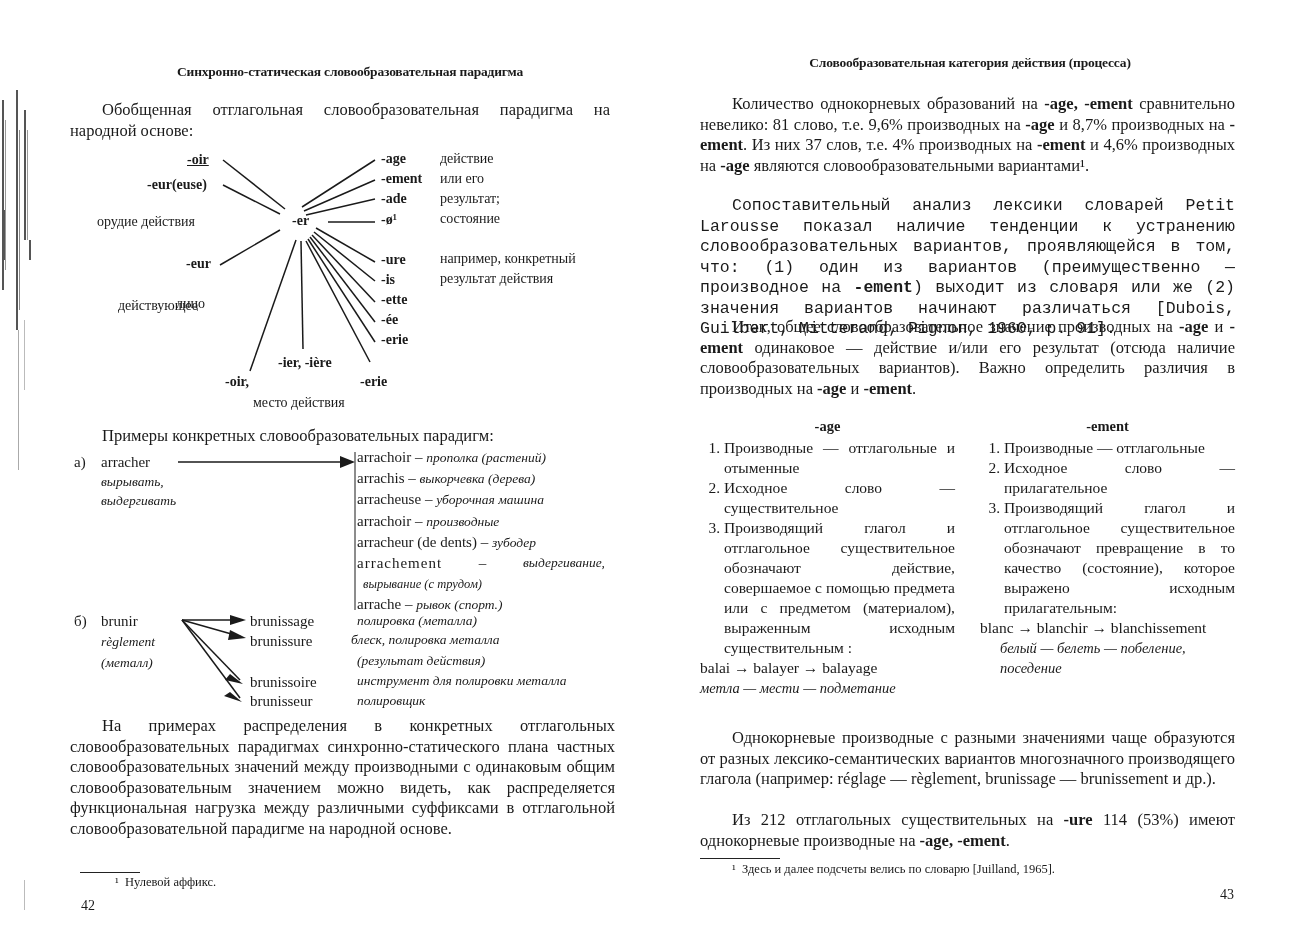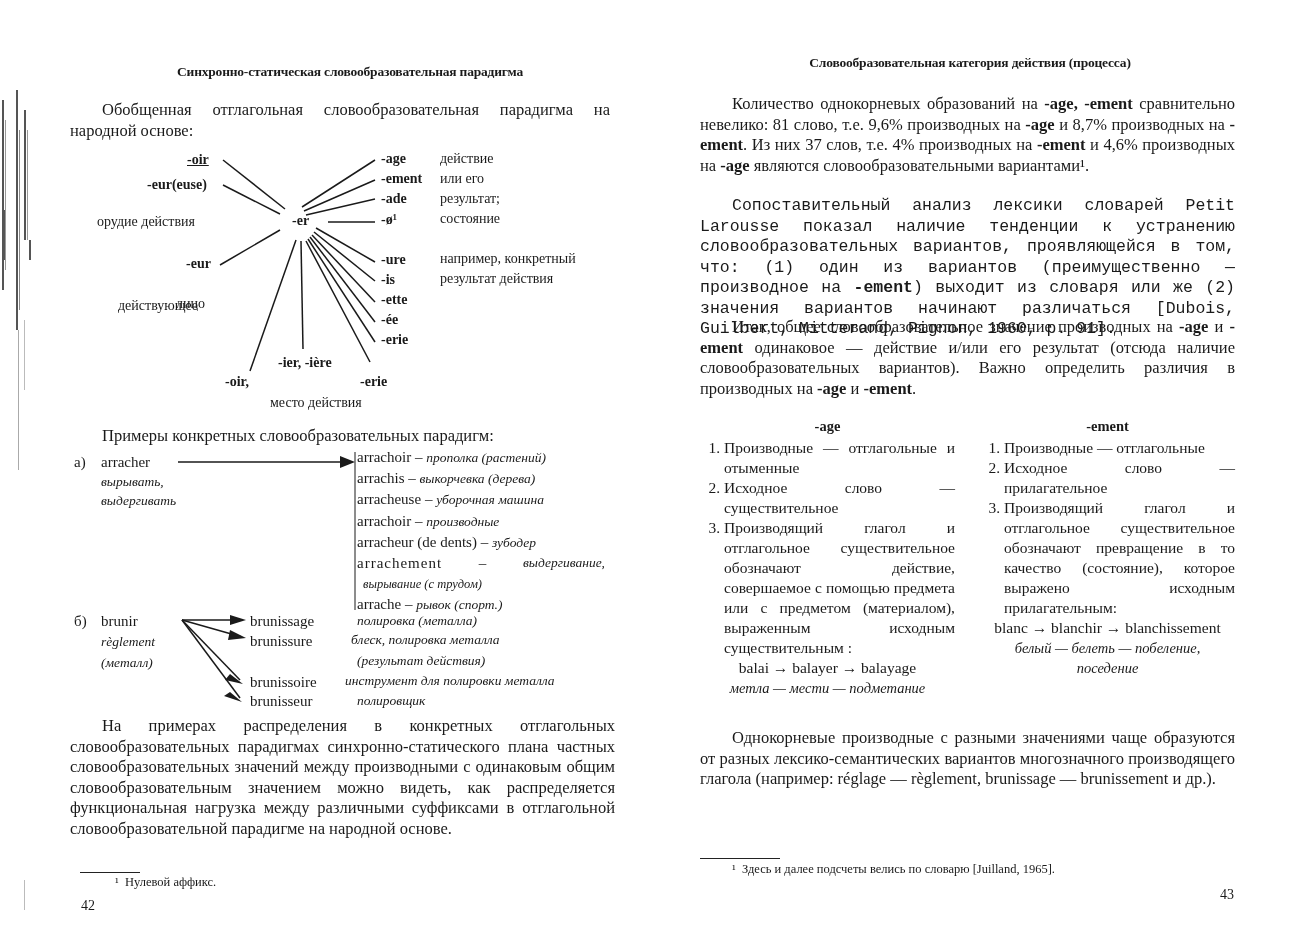--- a/index.html
+++ b/index.html
@@ -24,21 +24,21 @@
   .abs { position:absolute; white-space:nowrap; }
   .suf { font-weight:bold; font-size:14px; }
   .lbl { font-size:14px; }
   .ex { font-size:15px; }
   .exi { font-size:13.5px; font-style:italic; }
 
   .col { position:absolute; font-size:15.5px; line-height:20px; }
   .col .head { text-align:center; font-weight:bold; font-size:14.5px; margin-bottom:2px; }
   .col ol { margin:0; padding-left:24px; }
   .col li { text-align:justify; }
-  .col .center { text-align:center; }
+  .col .center { text-align:left; }
 
   .fnline { position:absolute; height:1px; background:#222; width:60px; }
   .footnote { position:absolute; font-size:12.5px; }
   .pagenum { position:absolute; font-size:14px; }
 </style>
 </head>
 <body>
 
 <div class="scan-edge">
   <i style="left:2px;top:100px;width:2px;height:190px;"></i>
@@ -103,21 +103,21 @@
   <span class="abs lbl" style="left:370px;top:151px;">действие</span>
   <span class="abs lbl" style="left:370px;top:171px;">или его</span>
   <span class="abs lbl" style="left:370px;top:191px;">результат;</span>
   <span class="abs lbl" style="left:370px;top:211px;">состояние</span>
   <span class="abs lbl" style="left:370px;top:251px;">например, конкретный</span>
   <span class="abs lbl" style="left:370px;top:271px;">результат действия</span>
 
   <span class="abs suf" style="left:208px;top:355px;">-ier, -ière</span>
   <span class="abs suf" style="left:155px;top:374px;">-oir,</span>
   <span class="abs suf" style="left:290px;top:374px;">-erie</span>
-  <span class="abs lbl" style="left:200px;top:395px;">место действия</span>
+  <span class="abs lbl" style="left:183px;top:395px;">место действия</span>
 
   <div class="para" style="top:426px;left:0;width:540px;">
     <span class="indent"></span><span>Примеры конкретных словообразовательных парадигм:</span>
   </div>
 
   <span class="abs ex" style="left:4px;top:454px;">а)</span>
   <span class="abs ex" style="left:31px;top:454px;">arracher</span>
   <span class="abs exi" style="left:31px;top:474px;">вырывать,</span>
   <span class="abs exi" style="left:31px;top:493px;">выдергивать</span>
 
@@ -163,21 +163,21 @@
   </svg>
 
   <span class="abs ex" style="left:180px;top:613px;">brunissage</span>
   <span class="abs ex" style="left:180px;top:633px;">brunissure</span>
   <span class="abs ex" style="left:180px;top:674px;">brunissoire</span>
   <span class="abs ex" style="left:180px;top:693px;">brunisseur</span>
 
   <span class="abs exi" style="left:287px;top:613px;">полировка (металла)</span>
   <span class="abs exi" style="left:281px;top:632px;">блеск, полировка металла</span>
   <span class="abs exi" style="left:287px;top:653px;">(результат действия)</span>
-  <span class="abs exi" style="left:275px;top:673px;">инструмент для полировки металла</span>
+  <span class="abs exi" style="left:287px;top:673px;">инструмент для полировки металла</span>
   <span class="abs exi" style="left:287px;top:693px;">полировщик</span>
 
   <div class="para" style="top:716px;left:0;width:545px;">
     <span class="indent"></span><span>На примерах распределения в конкретных отглагольных словообразовательных парадигмах синхронно-статического плана частных словообразовательных значений между производными с одинаковым общим словообразовательным значением можно видеть, как распределяется функциональная нагрузка между различными суффиксами в отглагольной словообразовательной парадигме на народной основе.</span>
   </div>
 
   <div class="fnline" style="top:872px;left:10px;"></div>
   <div class="footnote" style="top:875px;left:45px;">
     <span>¹</span>&nbsp; <span>Нулевой аффикс.</span>
   </div>
@@ -218,19 +218,22 @@
       <li>Производящий глагол и отглагольное существительное обозначают превращение в то качество (состояние), которое выражено исходным прилагательным:</li>
     </ol>
     <div class="center">blanc → blanchir → blanchissement</div>
     <div class="center it" style="font-size:14.5px;padding:0 20px;">белый — белеть — побеление, поседение</div>
   </div>
 
   <div class="para" style="top:728px;left:10px;width:535px;">
     <span class="indent"></span><span>Однокорневые производные с разными значениями чаще образуются от разных лексико-семантических вариантов многозначного производящего глагола (например: réglage — règlement, brunissage — brunissement и др.).</span>
   </div>
 
+  <div class="para" style="top:810px;left:10px;width:535px;">
+    <span class="indent"></span><span>Из 212 отглагольных существительных на </span><span class="b">-ure</span><span> 114 (53%) имеют однокорневые производные на </span><span class="b">-age, -ement</span><span>.</span>
+  </div>
 
   <div class="fnline" style="top:858px;left:10px;width:80px;"></div>
   <div class="footnote" style="top:862px;left:42px;">
     <span>¹</span>&nbsp; <span>Здесь и далее подсчеты велись по словарю [Juilland, 1965].</span>
   </div>
   <div class="pagenum" style="top:887px;left:530px;">43</div>
 </div>
 
 </body></html>

